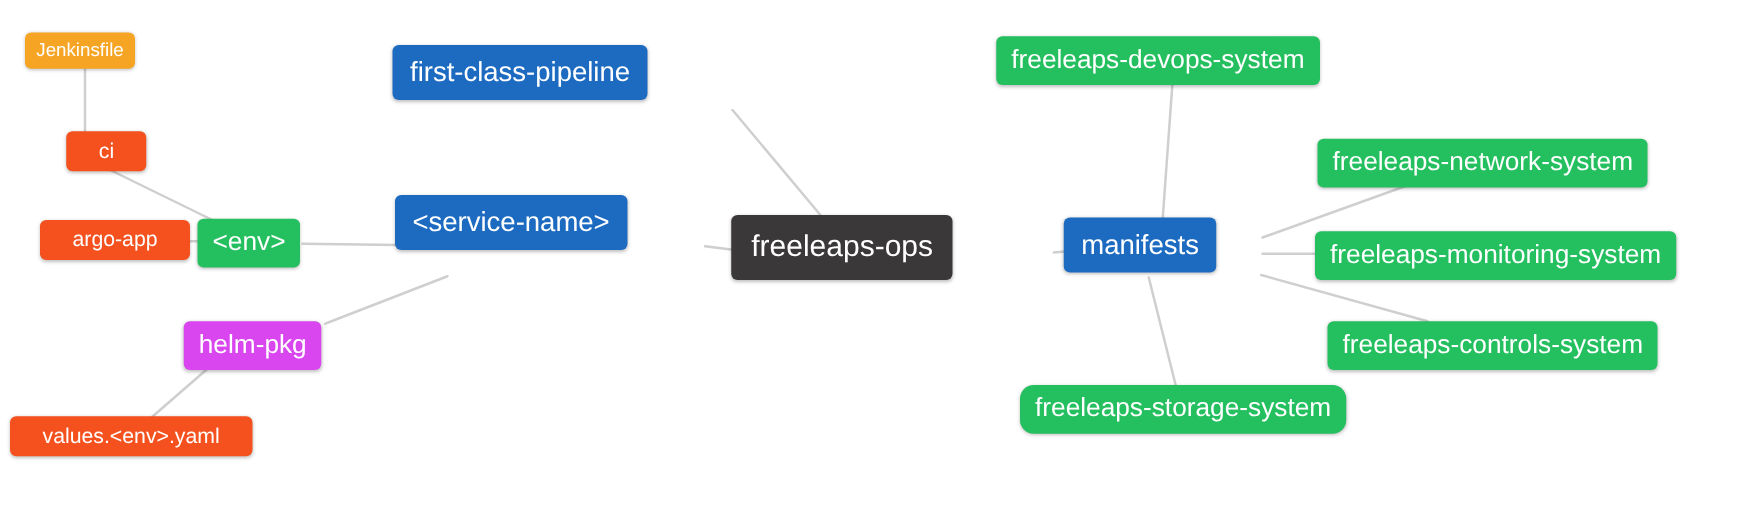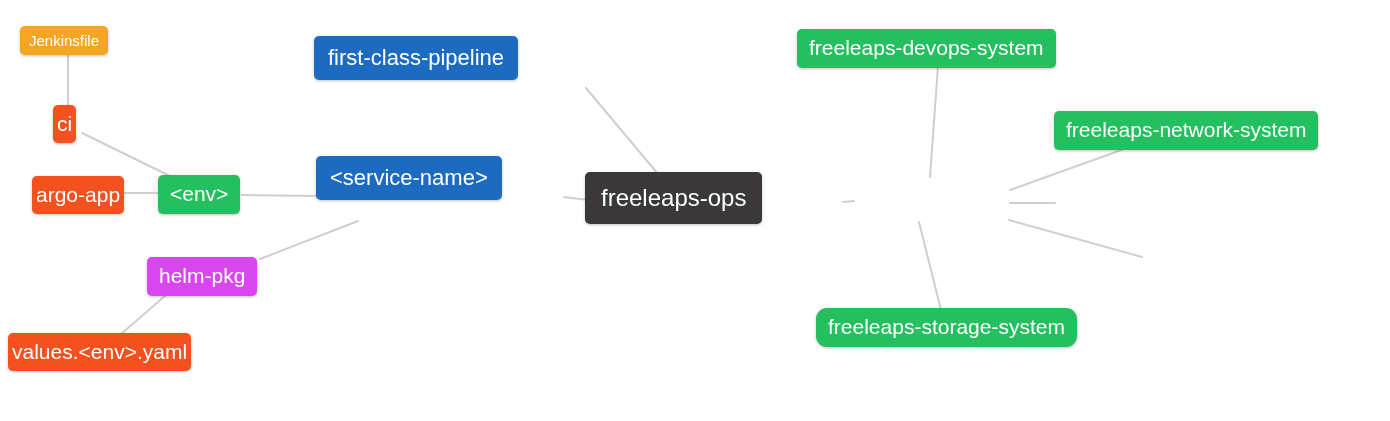--- a/index.html
+++ b/index.html
@@ -18,21 +18,21 @@
     color:#ffffff;
     border-radius:5px;
     box-shadow:0 1px 3px rgba(0,0,0,.25);
     white-space:nowrap;
     text-align:center;
     box-sizing:border-box;
   }
   .lvl0{font-size:24px;line-height:1.4;padding:9px 16px;}
   .lvl1{font-size:22px;line-height:1.38;padding:7px 14px;}
   .lvl2{font-size:21px;line-height:1.38;padding:5px 12px;}
-  .lvl3{font-size:21px;line-height:1.42;padding:4px 4px;}
+  .lvl3{font-size:17px;line-height:1.42;padding:4px 26px;}
   .lvl4{font-size:15px;line-height:1.4;padding:4px 9px;}
 </style>
 </head>
 <body>
 
 <div class="canvas">
 
   <svg class="edges">
     <line class="edge-line" x1="68" y1="55" x2="68" y2="108" stroke="#cfcfcf"></line>
     <line class="edge-line" x1="82" y1="133" x2="174" y2="178" stroke="#cfcfcf"></line>
@@ -52,17 +52,20 @@
 
   <div class="node lvl4" style="left: 20px; top: 26px; background: rgb(246, 164, 35); color: rgb(255, 255, 255);">Jenkinsfile</div>
   <div class="node lvl3" style="left: 53px; top: 105px; background: rgb(244, 81, 30); color: rgb(255, 255, 255);">ci</div>
   <div class="node lvl2" style="left: 158px; top: 175px; background: rgb(36, 191, 94); color: rgb(255, 255, 255);">&lt;env&gt;</div>
   <div class="node lvl3" style="left: 32px; top: 176px; background: rgb(244, 81, 30); color: rgb(255, 255, 255);">argo-app</div>
   <div class="node lvl2" style="left: 147px; top: 257px; background: #d946ef; color: rgb(255, 255, 255);">helm-pkg</div>
   <div class="node lvl3" style="left: 8px; top: 333px; background: rgb(244, 81, 30); color: rgb(255, 255, 255);">values.&lt;env&gt;.yaml</div>
   <div class="node lvl1" style="left: 314px; top: 36px; background: rgb(28, 107, 193); color: rgb(255, 255, 255);">first-class-pipeline</div>
   <div class="node lvl1" style="left: 316px; top: 156px; background: rgb(28, 107, 193); color: rgb(255, 255, 255);">&lt;service-name&gt;</div>
   <div class="node lvl0" style="left: 585px; top: 172px; background: rgb(58, 56, 56); color: rgb(255, 255, 255);">freeleaps-ops</div>
+  <div class="node lvl1" style="left: 851px; top: 174px; background: rgb(28, 107, 193); color: rgb(255, 255, 255);">manifests</div>
   <div class="node lvl2" style="left: 1054px; top: 111px; background: rgb(36, 191, 94); color: rgb(255, 255, 255);">freeleaps-network-system</div>
   <div class="node lvl2" style="left: 797px; top: 29px; background: rgb(36, 191, 94); color: rgb(255, 255, 255);">freeleaps-devops-system</div>
+  <div class="node lvl2" style="left: 1052px; top: 185px; background: rgb(36, 191, 94); color: rgb(255, 255, 255);">freeleaps-monitoring-system</div>
+  <div class="node lvl2" style="left: 1062px; top: 257px; background: rgb(36, 191, 94); color: rgb(255, 255, 255);">freeleaps-controls-system</div>
   <div class="node lvl2" style="left: 816px; top: 308px; background: rgb(36, 191, 94); color: rgb(255, 255, 255); border-radius: 11px;">freeleaps-storage-system</div>
 
 </div>
 
 </body></html>

